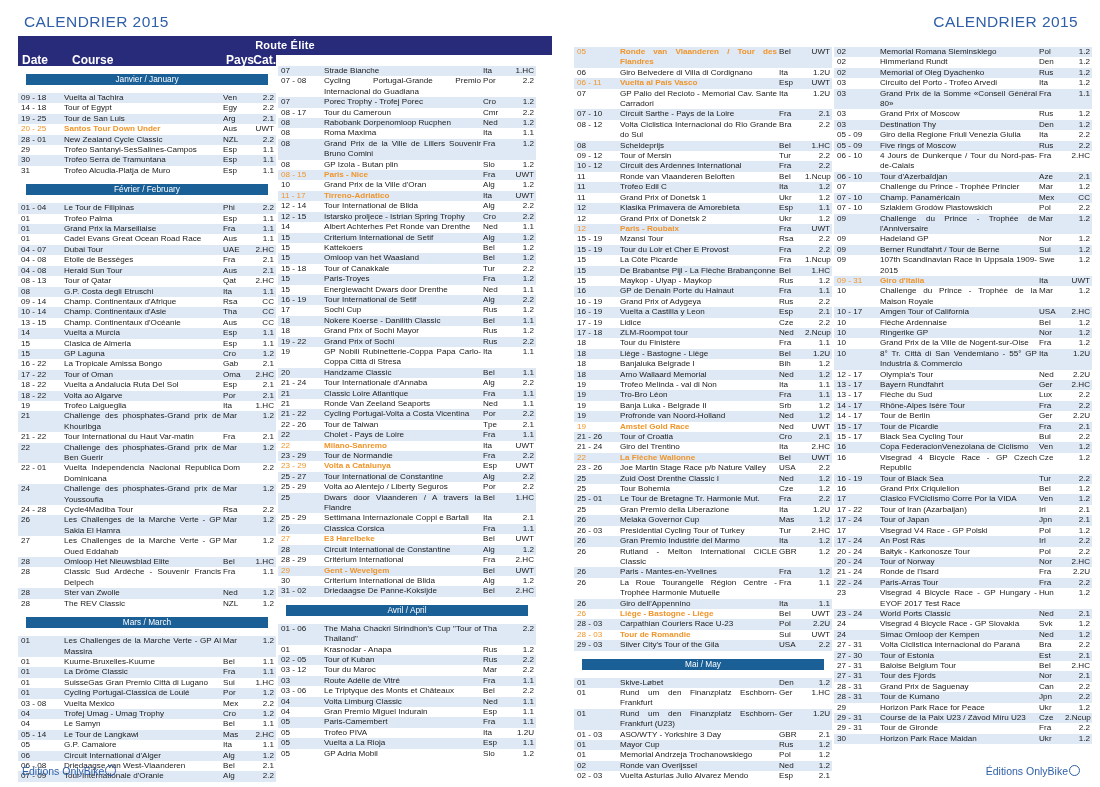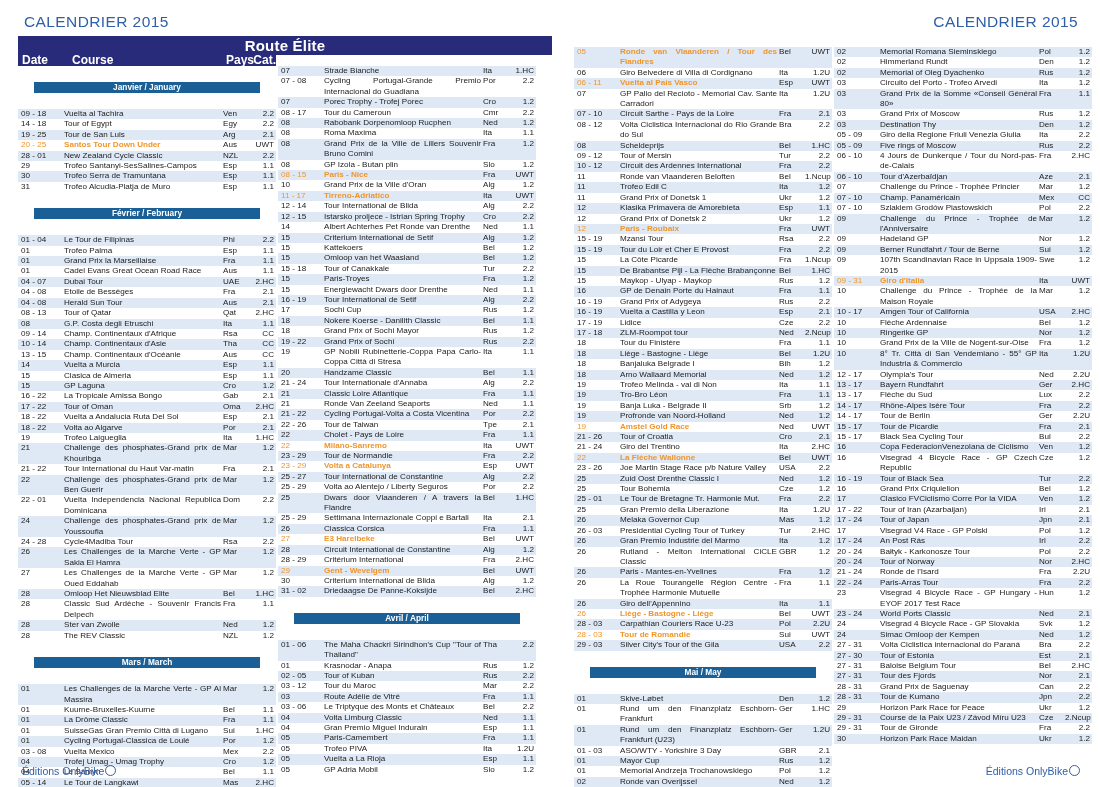--- a/index.html
+++ b/index.html
@@ -19,21 +19,21 @@
   .masthead{
     font-size:15.5px;letter-spacing:.4px;
     color:#2f5fa8;font-weight:400;
     padding:3px 0 5px 6px;
   }
   .masthead.right{text-align:right;padding-right:4px;}
 
   
   .banner{
     background:#282a7a;color:#fff;
-    text-align:center;font-weight:bold;font-size:15px;
+    text-align:center;font-weight:bold;font-size:11px;
     padding:3px 0 3px 0;letter-spacing:.2px;
     height:13px;line-height:13px;
   }
 
   .cols{display:flex;gap:2px;}
   .col{flex:0 0 auto;}
   .col-w{width:258px;}
 
   
   .thead{
@@ -42,22 +42,22 @@
     display:flex;height:11px;line-height:11px;
   }
   .thead .c-date{width:46px;padding-left:4px;}
   .thead .c-name{flex:1;padding-left:4px;}
   .thead .c-pays{width:26px;text-align:right;}
   .thead .c-cat{width:24px;text-align:right;}
 
   
   .monthbar{
     background:#1a5f96;color:#fff;
-    text-align:center;font-weight:bold;font-size:8.3px;
-    height:11px;line-height:11px;margin:16px;
+    text-align:center;font-weight:normal;font-size:8.3px;
+    height:11px;line-height:11px;margin:8px;
   }
 
   
   .row{
     display:flex;font-size:8.1px;line-height:10.4px;
     align-items:flex-start;
   }
   .row.alt{background:#dfe9f5;}
   .row .c-date{width:46px;padding-left:3px;box-sizing:border-box;flex:0 0 46px;
     white-space:nowrap;font-size:8.1px;}

